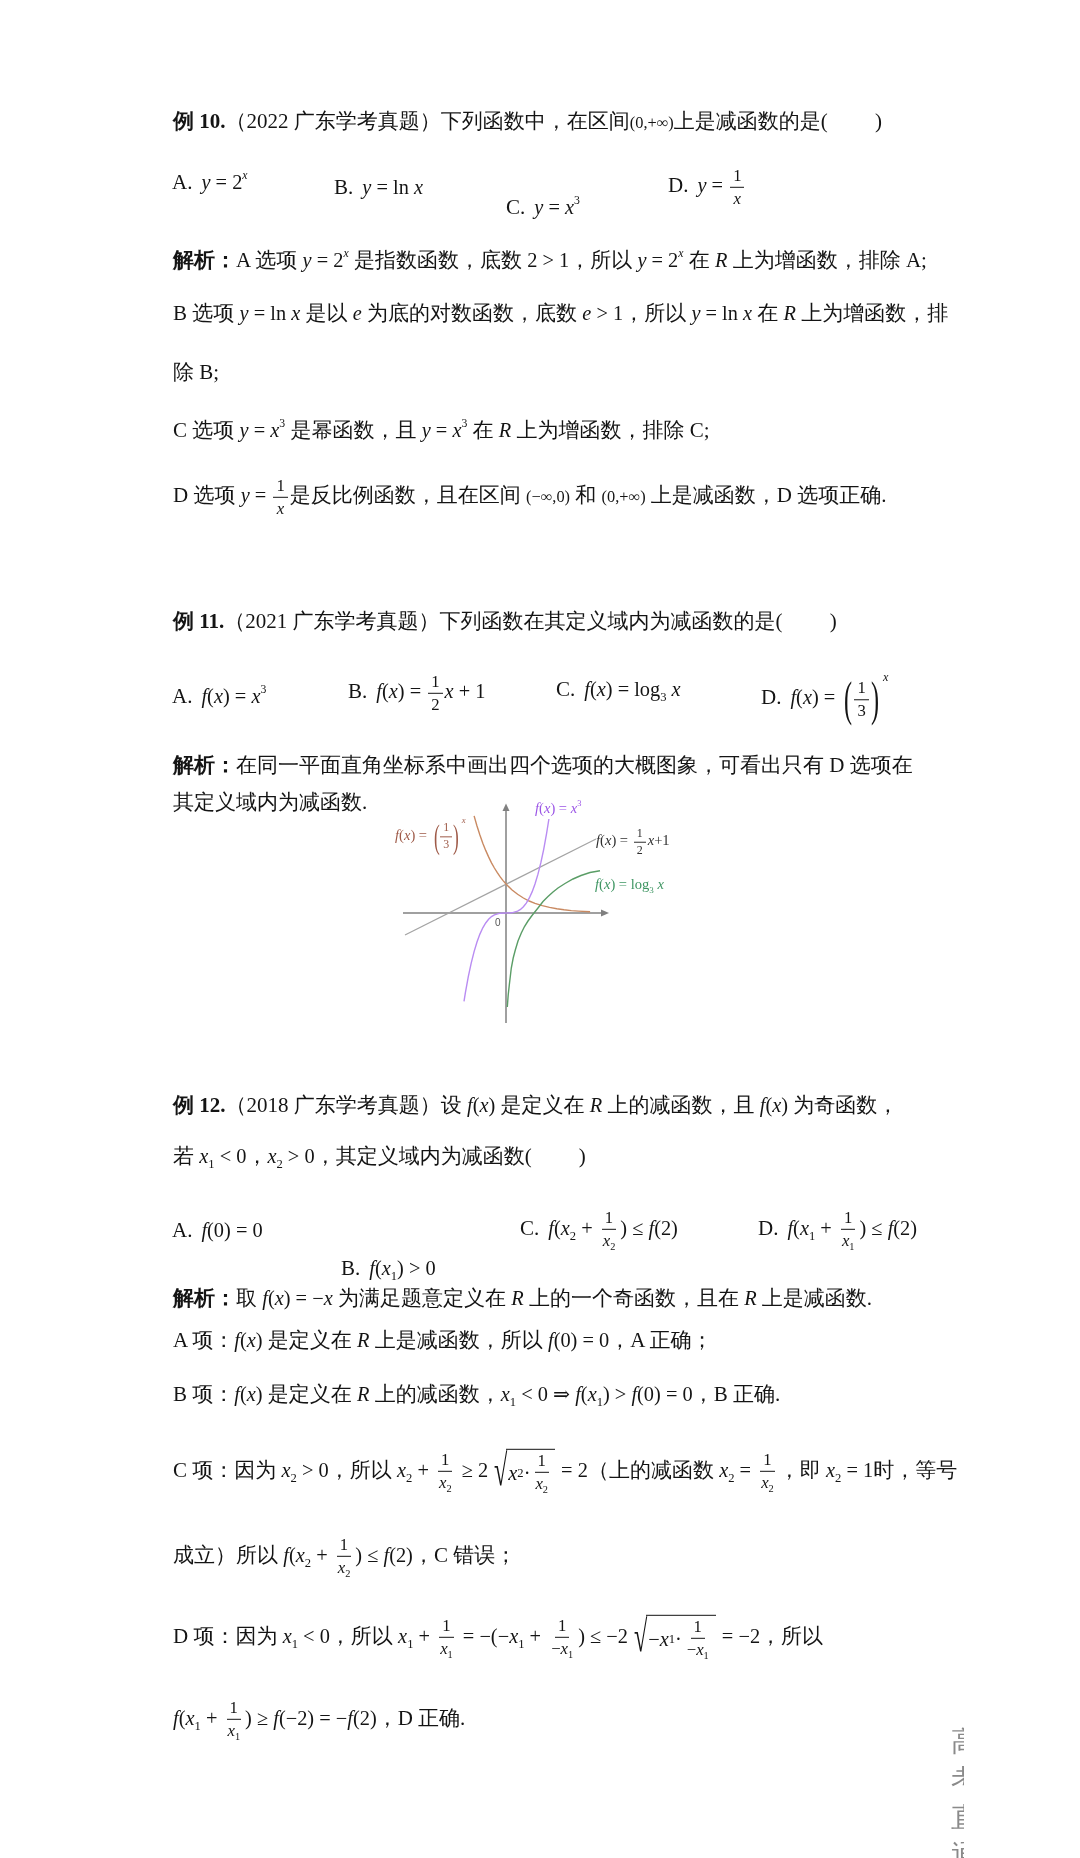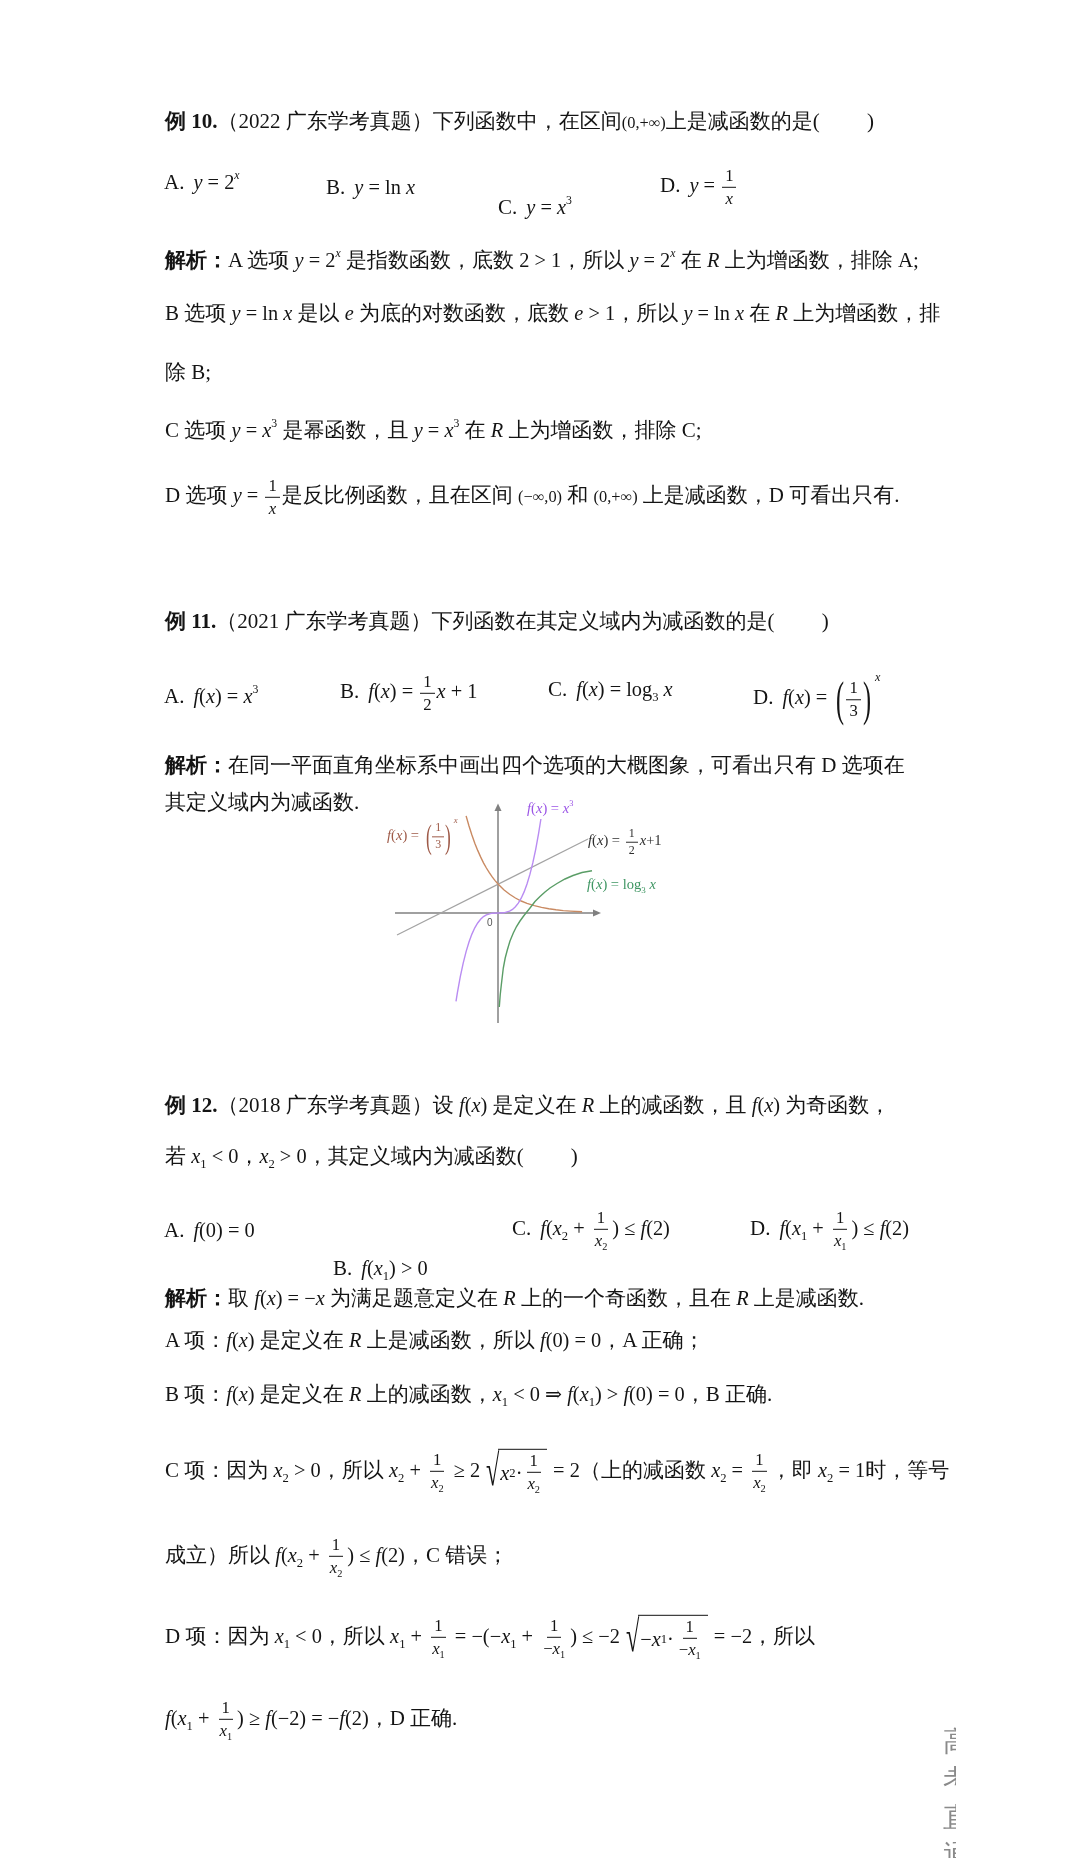--- a/index.html
+++ b/index.html
@@ -1,17 +1,17 @@
 <!DOCTYPE html>
 <html><head>
 <meta charset="utf-8">
 <style>
   html, body { margin:0; padding:0; background:#ffffff; }
   .page { position:relative; width:956px; height:1858px; background:#ffffff; overflow:hidden;
-          font-family:"Liberation Serif","DejaVu Serif",serif; color:#141414; }
+          font-family:"Liberation Serif","DejaVu Serif",serif; color:#141414;margin-left:8px; }
   .ln, .opt { position:absolute; white-space:nowrap; font-size:21px; line-height:30px; transform:translateY(-50%); }
   .ln { left:165px; }
   .opt-label { display:inline-block; margin-right:9px; }
   .seg.b { font-weight:bold; }
   .seg.i, .seg.m { font-size:0.97em; }
   .seg.i { font-style:italic; }
   .seg.ms { font-size:0.78em; }
   .seg.sup, .seg.supn { font-size:0.56em; vertical-align:0.85em; }
   .seg.sup, .seg.psup { font-style:italic; }
   .seg.psup { font-size:0.58em; vertical-align:1.9em; }
@@ -49,21 +49,21 @@
             <span class="den"><span class="seg i">x</span></span>
           </span></span></div>
 
     <div class="ln" style="top:257px"><span class="seg b">解析：</span><span class="seg t">A 选项 </span><span class="seg i">y</span><span class="seg m"> = 2</span><span class="seg sup">x</span><span class="seg t"> 是指数函数，底数 </span><span class="seg m">2 &gt; 1</span><span class="seg t">，所以 </span><span class="seg i">y</span><span class="seg m"> = 2</span><span class="seg sup">x</span><span class="seg t"> 在 </span><span class="seg i">R</span><span class="seg t"> 上为增函数，排除 A;</span></div>
     <div class="ln" style="top:313px"><span class="seg t">B 选项 </span><span class="seg i">y</span><span class="seg m"> = ln </span><span class="seg i">x</span><span class="seg t"> 是以 </span><span class="seg i">e</span><span class="seg t"> 为底的对数函数，底数 </span><span class="seg i">e</span><span class="seg m"> &gt; 1</span><span class="seg t">，所以 </span><span class="seg i">y</span><span class="seg m"> = ln </span><span class="seg i">x</span><span class="seg t"> 在 </span><span class="seg i">R</span><span class="seg t"> 上为增函数，排</span></div>
     <div class="ln" style="top:372px"><span class="seg t">除 B;</span></div>
     <div class="ln" style="top:427px"><span class="seg t">C 选项 </span><span class="seg i">y</span><span class="seg m"> = </span><span class="seg i">x</span><span class="seg supn">3</span><span class="seg t"> 是幂函数，且 </span><span class="seg i">y</span><span class="seg m"> = </span><span class="seg i">x</span><span class="seg supn">3</span><span class="seg t"> 在 </span><span class="seg i">R</span><span class="seg t"> 上为增函数，排除 C;</span></div>
     <div class="ln" style="top:497px"><span class="seg t">D 选项 </span><span class="seg i">y</span><span class="seg m"> = </span><span class="seg frac">
           <span class="num"><span class="seg m">1</span></span>
           <span class="den"><span class="seg i">x</span></span>
-        </span><span class="seg t">是反比例函数，且在区间 </span><span class="seg ms">(−∞,0)</span><span class="seg t"> 和 </span><span class="seg ms">(0,+∞)</span><span class="seg t"> 上是减函数，D 可看出只有.</span></div>
+        </span><span class="seg t">是反比例函数，且在区间 </span><span class="seg ms">(−∞,0)</span><span class="seg t"> 和 </span><span class="seg ms">(0,+∞)</span><span class="seg t"> 上是减函数，D 选项正确.</span></div>
   </section>
 
   <section>
     <div class="ln" style="top:621px"><span class="seg b">例 11.</span><span class="seg t">（2021 广东学考真题）下列函数在其定义域内为减函数的是(　　 )</span></div>
 
     <div class="opt" style="left:164px;top:693px"><span class="opt-label">A.</span><span><span class="seg i">f</span><span class="seg m">(</span><span class="seg i">x</span><span class="seg m">) = </span><span class="seg i">x</span><span class="seg supn">3</span></span></div>
     <div class="opt" style="left:340px;top:693px"><span class="opt-label">B.</span><span><span class="seg i">f</span><span class="seg m">(</span><span class="seg i">x</span><span class="seg m">) = </span><span class="seg frac">
             <span class="num"><span class="seg m">1</span></span>
             <span class="den"><span class="seg m">2</span></span>
           </span><span class="seg i">x</span><span class="seg m"> + 1</span></span></div>

